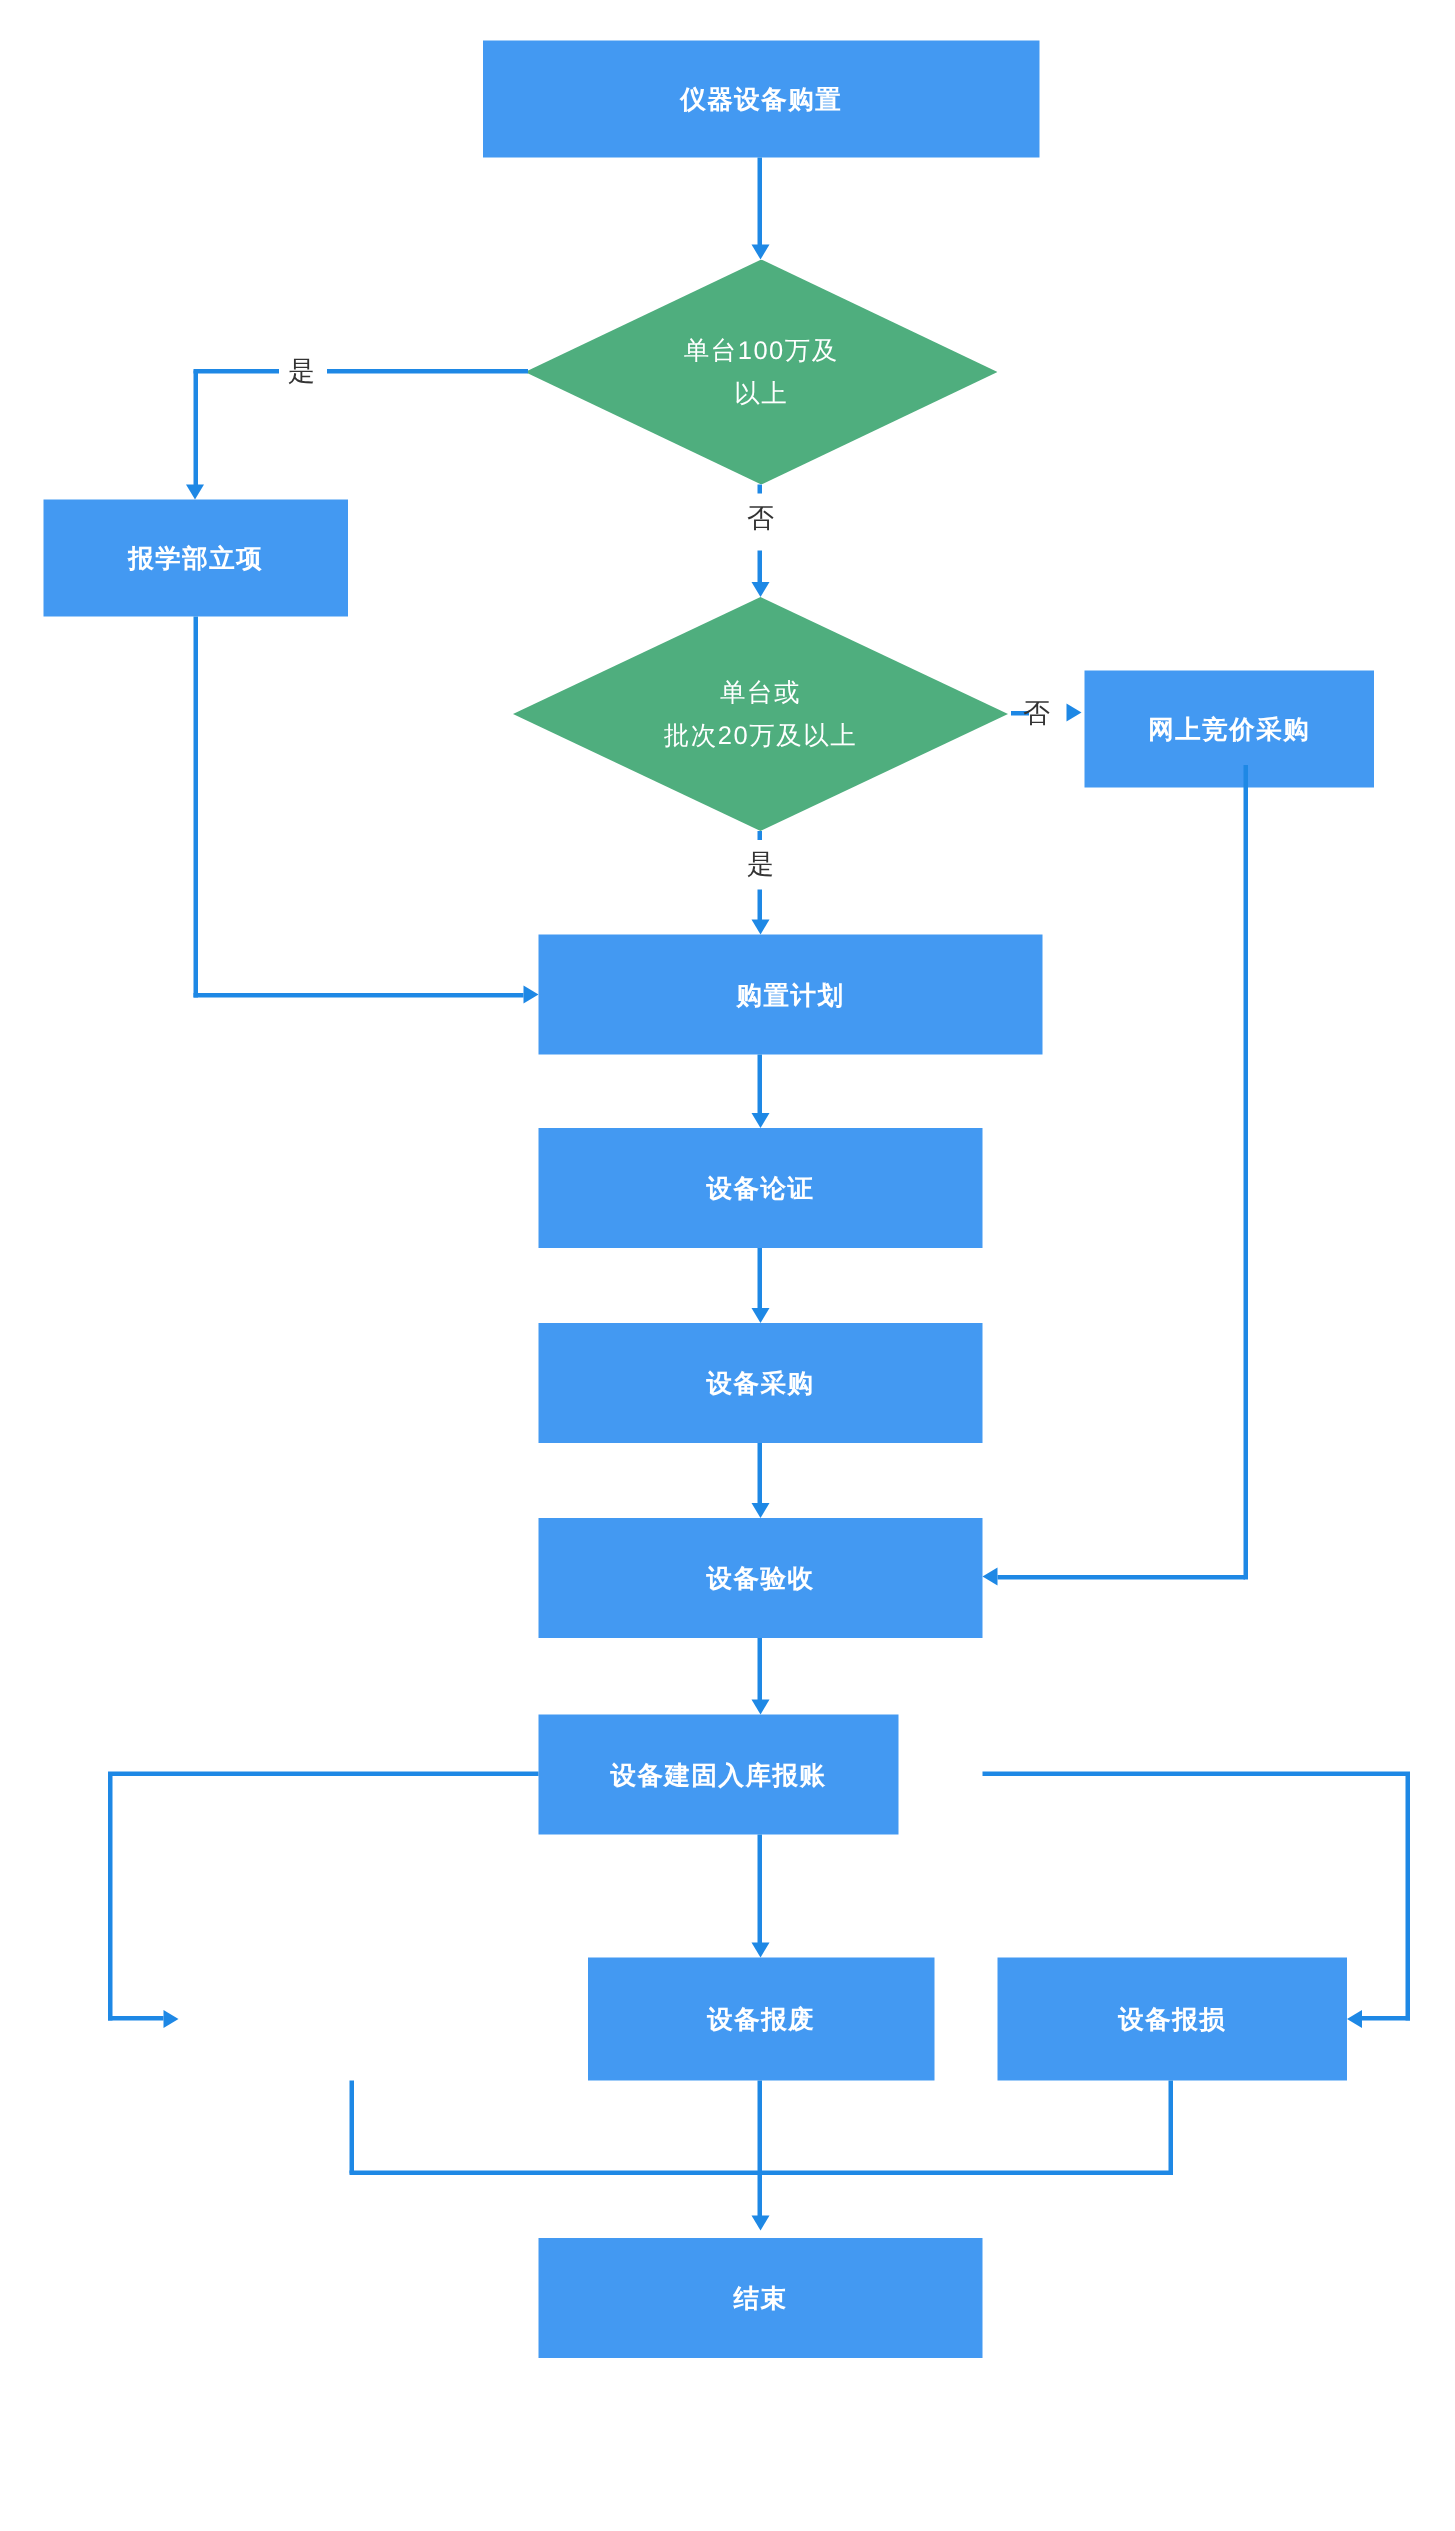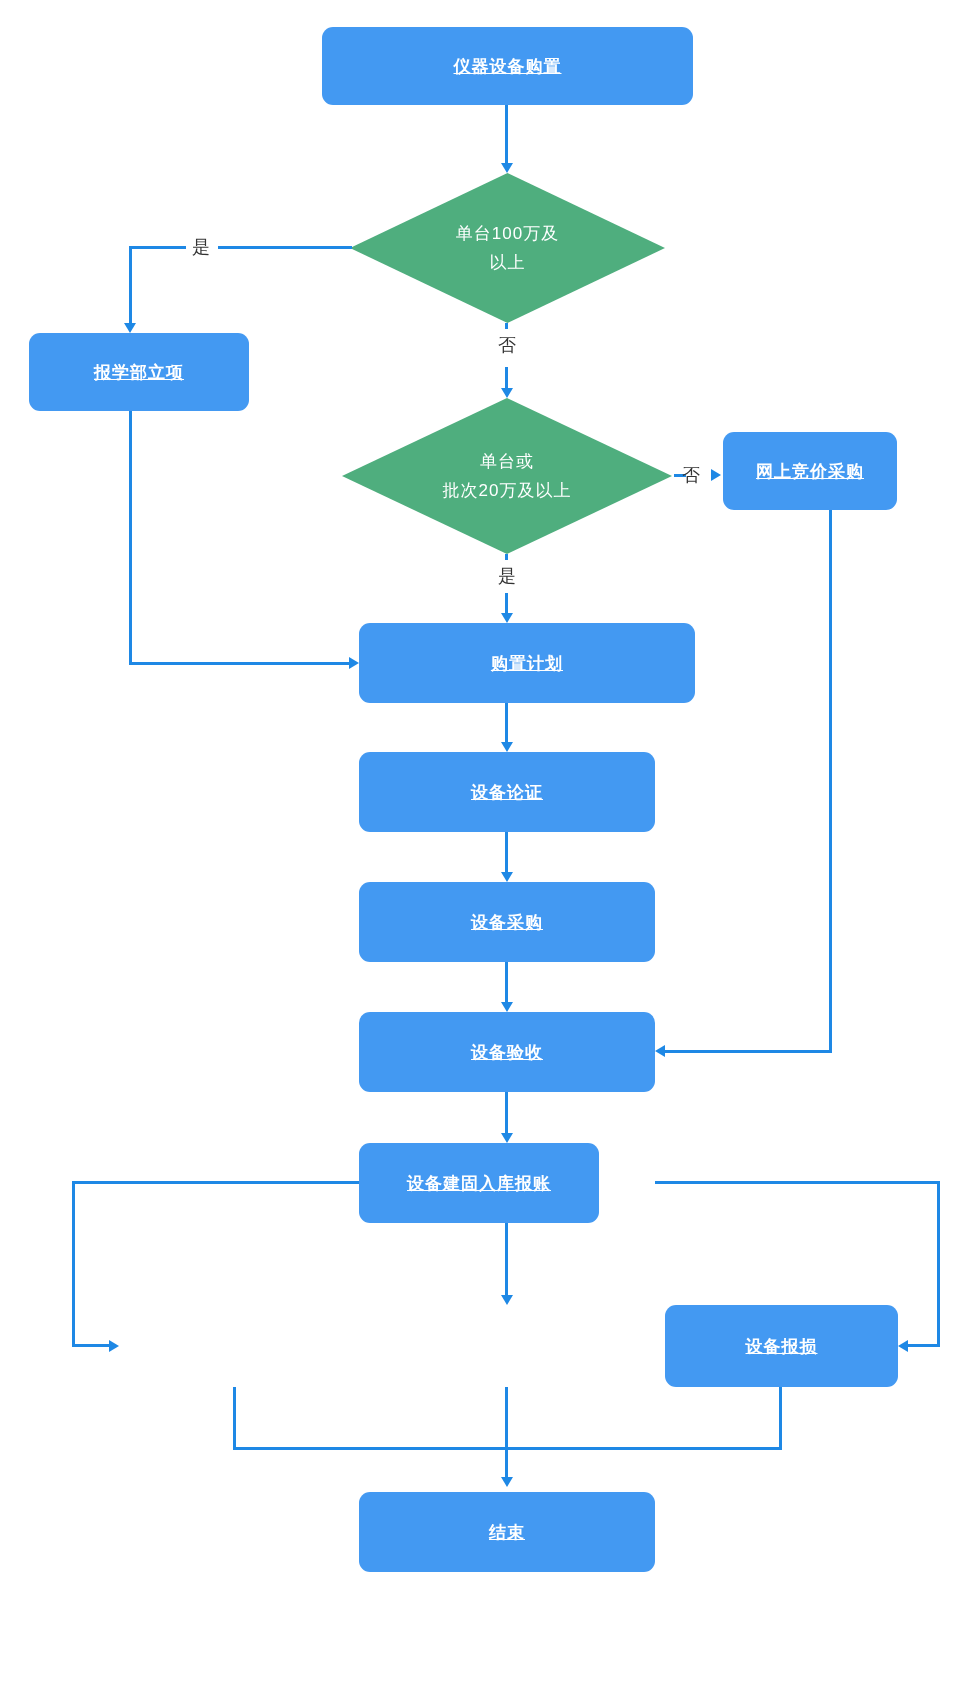--- a/index.html
+++ b/index.html
@@ -1,21 +1,21 @@
 <!DOCTYPE html>
 <html style="--process-fill: #4399f2; --decision-fill: #4fae7e; --line: #1e88e5; --node-text: #ffffff; --edge-label: #333333;"><head>
 <meta charset="utf-8">
 <style>
   html,body{margin:0;padding:0;background:#ffffff;}
   body{font-family:"Liberation Sans","DejaVu Sans",sans-serif;}
   #canvas{position:relative;width:970px;height:1687px;background:#ffffff;overflow:hidden;}
 
   .node{position:absolute;display:flex;align-items:center;justify-content:center;
         color:var(--node-text,#fff);font-weight:bold;font-size:17px;letter-spacing:1px;}
-  .process{background:var(--process-fill,#4399f2);border-radius:11px;text-decoration:underline;}
+  .process{background:var(--process-fill,#4399f2);border-radius:0;}
   .decision{background:var(--decision-fill,#4fae7e);
             clip-path:polygon(50% 0,100% 50%,50% 100%,0 50%);
             flex-direction:column;font-weight:normal;line-height:29px;}
   .decision .dline{display:block;text-align:left;}
 
   .line{position:absolute;background:var(--line,#1e88e5);}
   .arrow{position:absolute;width:0;height:0;}
   .arr-down{border-left:6px solid transparent;border-right:6px solid transparent;
             border-top:10px solid var(--line,#1e88e5);}
   .arr-right{border-top:6px solid transparent;border-bottom:6px solid transparent;
@@ -33,30 +33,30 @@
 
   <div class="node process" style="left:322px;top:27px;width:371px;height:78px">
     <span>仪器设备购置</span>
   </div>
 
   <div class="node decision" style="left:350px;top:173px;width:315px;height:150px">
     <span class="dline">单台100万及</span>
     <span class="dline">以上</span>
   </div>
 
-  <div class="node process" style="left:29px;top:333px;width:220px;height:78px">
+  <div class="node process" style="left:29px;top:333px;width:203px;height:78px">
     <span>报学部立项</span>
   </div>
 
   <div class="node decision" style="left:342px;top:398px;width:330px;height:156px">
     <span class="dline">单台或</span>
     <span class="dline">批次20万及以上</span>
   </div>
 
-  <div class="node process" style="left:723px;top:432px;width:174px;height:78px">
+  <div class="node process" style="left:723px;top:447px;width:193px;height:78px">
     <span>网上竞价采购</span>
   </div>
 
   <div class="node process" style="left:359px;top:623px;width:336px;height:80px">
     <span>购置计划</span>
   </div>
 
   <div class="node process" style="left:359px;top:752px;width:296px;height:80px">
     <span>设备论证</span>
   </div>
@@ -67,20 +67,23 @@
 
   <div class="node process" style="left:359px;top:882px;width:296px;height:80px">
     <span>设备采购</span>
   </div>
 
   <div class="node process" style="left:359px;top:1143px;width:240px;height:80px">
     <span>设备建固入库报账</span>
   </div>
 
 
+  <div class="node process" style="left:392px;top:1305px;width:231px;height:82px">
+    <span>设备报废</span>
+  </div>
 
   <div class="node process" style="left:665px;top:1305px;width:233px;height:82px">
     <span>设备报损</span>
   </div>
 
   <div class="node process" style="left:359px;top:1492px;width:296px;height:80px">
     <span>结束</span>
   </div>
 
   <div class="line" style="left:505px;top:105px;width:3px;height:60px"></div>

